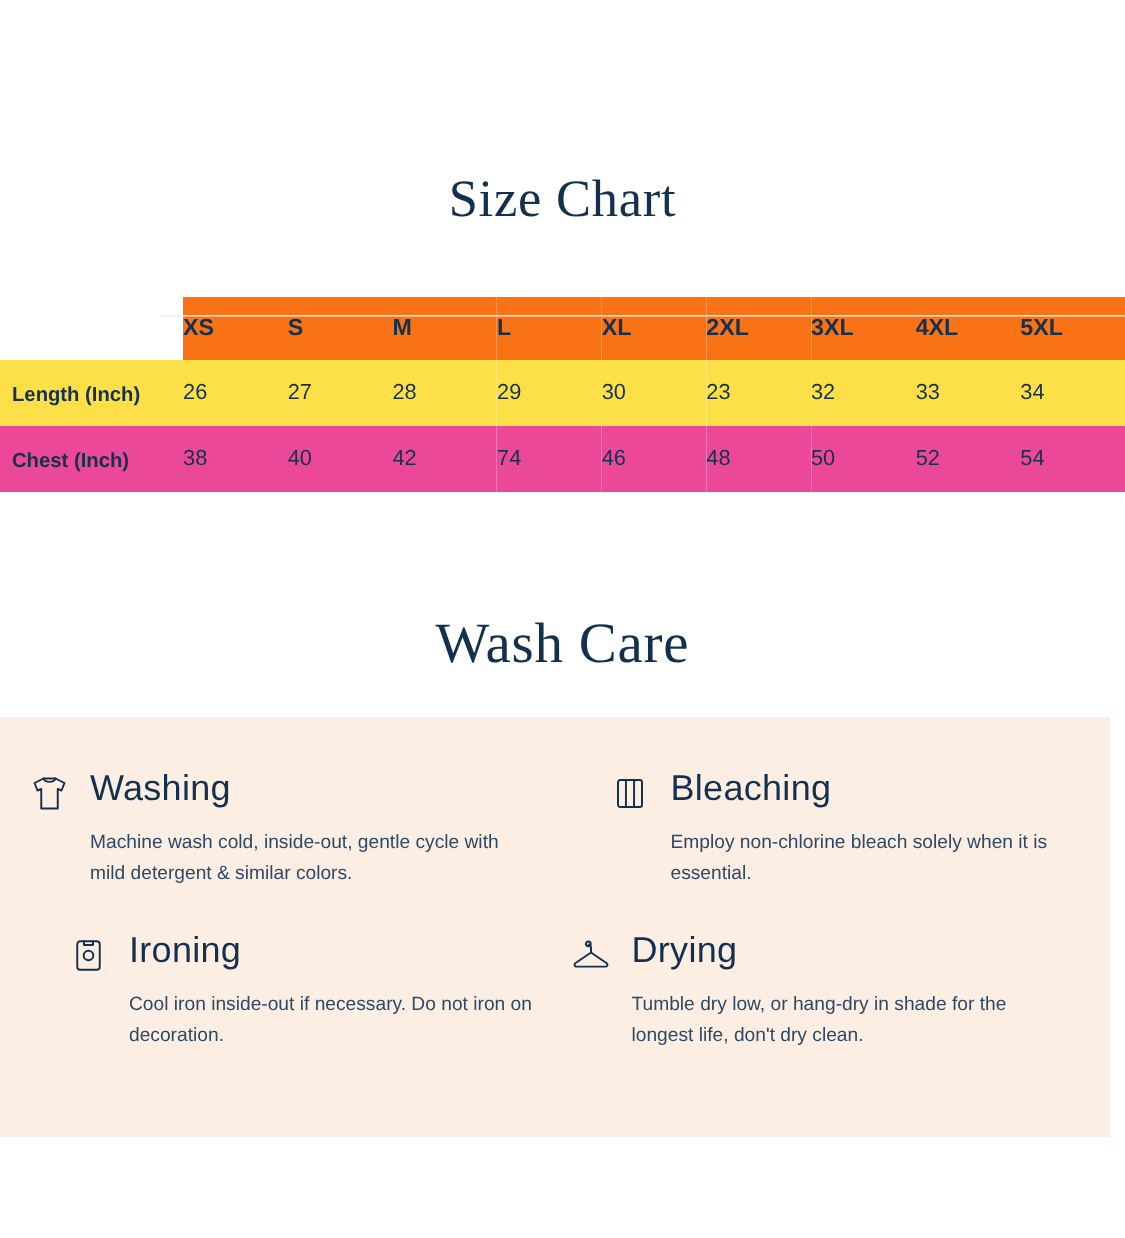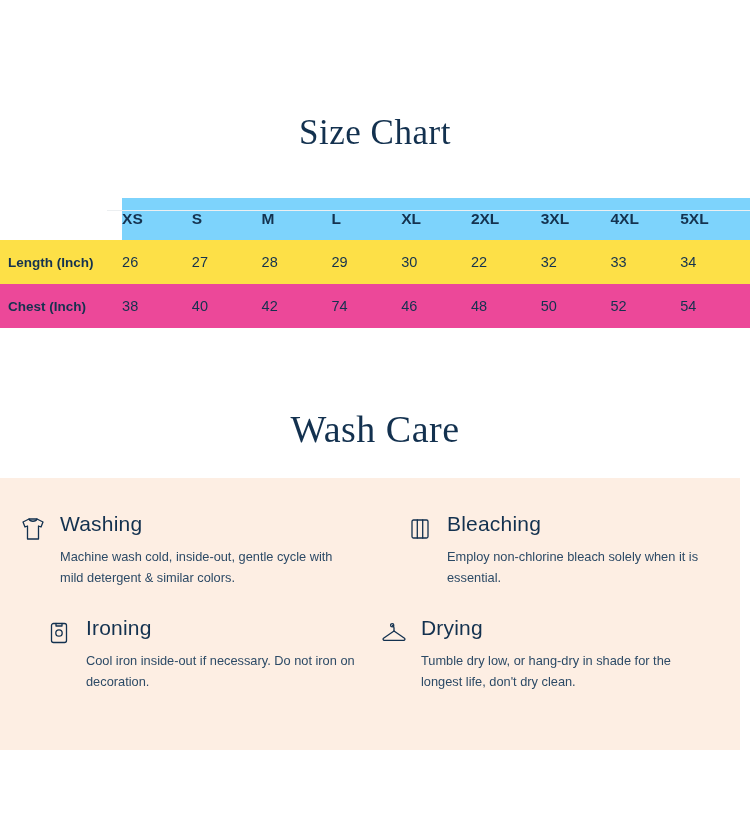--- a/index.html
+++ b/index.html
@@ -66,21 +66,21 @@
     padding-left: 8px;
     font-weight: bold;
     font-size: 13.5px;
   }
   table.size-table th {
     font-weight: bold;
     font-size: 15.5px;
     height: 42px;
   }
   .head-row th {
-    background: #7dd3fc;
+    background: #f97316;
   }
   .head-row th.spacer-left {
     background: #ffffff;
   }
   .row-length td {
     background: #fde047;
   }
   .row-chest td {
     background: #ec4899;
   }
@@ -130,21 +130,21 @@
     height: 30px;
     margin-right: 12px;
     margin-top: 2px;
     display: flex;
     align-items: center;
     justify-content: center;
   }
   .care-icon svg { display: block; }
   .care-text { flex: 1; }
   .care-heading {
-    font-size: 21px;
+    font-size: 24px;
     color: #13314f;
     margin: 0 0 10px 0;
     font-weight: 400;
     letter-spacing: 0.2px;
   }
   .care-body {
     font-size: 12.8px;
     line-height: 1.65;
     color: #2c4a66;
     margin: 0;
@@ -189,21 +189,21 @@
         </tr>
       </thead>
       <tbody>
         <tr class="row-length">
           <td class="label-col">Length (Inch)</td>
           <td>26</td>
           <td>27</td>
           <td>28</td>
           <td>29</td>
           <td>30</td>
-          <td>22</td>
+          <td>23</td>
           <td>32</td>
           <td>33</td>
           <td>34</td>
         </tr>
         <tr class="row-chest">
           <td class="label-col">Chest (Inch)</td>
           <td>38</td>
           <td>40</td>
           <td>42</td>
           <td>74</td>

